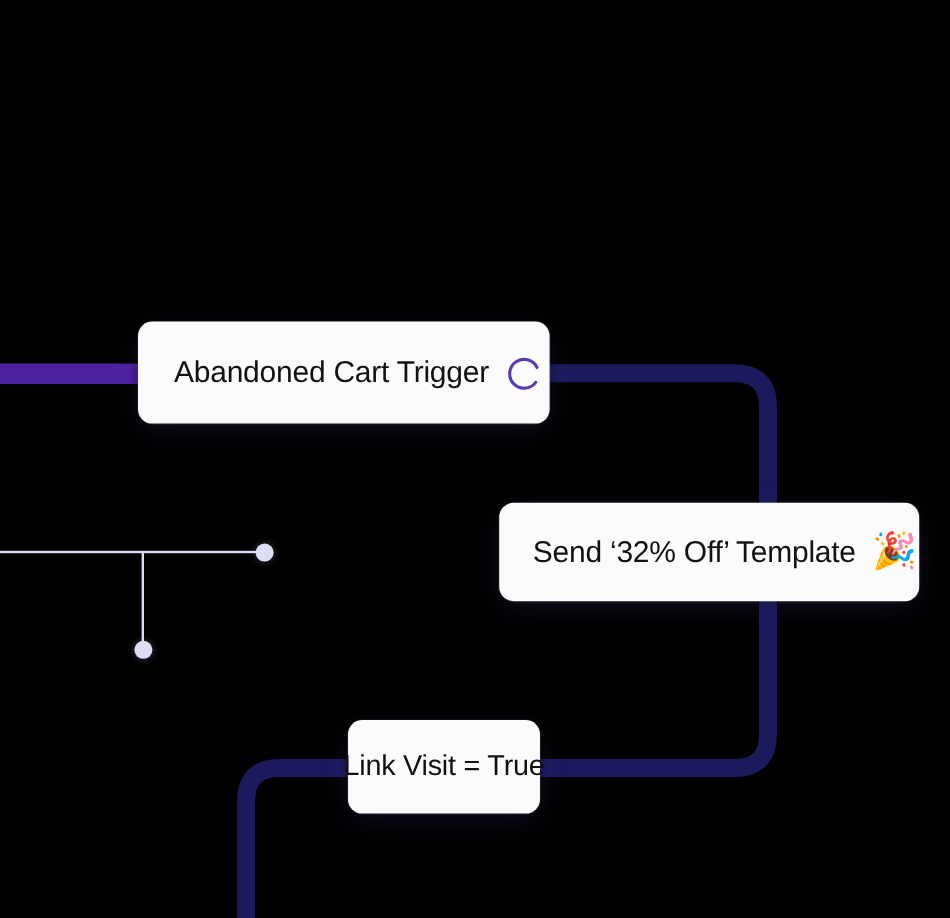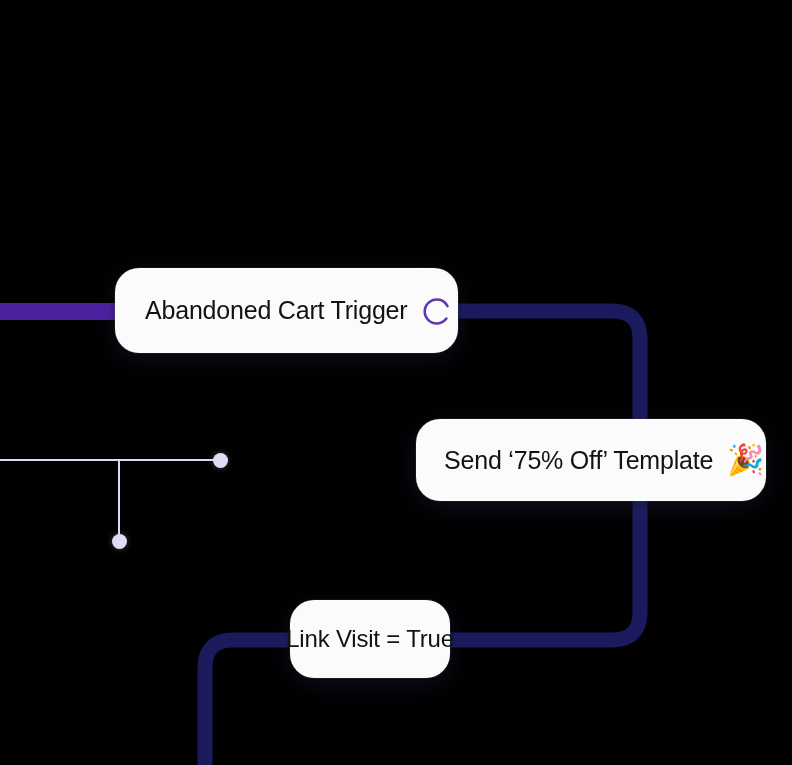--- a/index.html
+++ b/index.html
@@ -57,21 +57,21 @@
   .thin-dot.end-right { left:213px; top:453px; }
   .thin-dot.end-down  { left:112px; top:534px; }
 
   
   .card {
     position:absolute;
     display:flex;
     align-items:center;
     gap:14px;
     background:#FBFBFB;
-    border-radius:24px;
+    border-radius:12px;
     color:#111113;
     white-space:nowrap;
     box-shadow:
       0 0 0 1px rgba(255,255,255,0.06),
       0 6px 26px rgba(120,110,230,0.13),
       0 2px 10px rgba(0,0,0,0.55);
   }
   .card-label {
     font-size:25px;
     letter-spacing:-0.2px;
@@ -124,21 +124,21 @@
       <span class="card-label">Abandoned Cart Trigger</span>
       <span class="card-icon">
         <svg class="spinner-icon" viewBox="0 0 32 32">
           <path d="M 26.5 11.2
                    A 12 12 0 1 0 25.4 23.6" fill="none" stroke="#5B39B0" stroke-width="2.6" stroke-linecap="round"></path>
         </svg>
       </span>
     </div>
 
     <div class="card" id="card-template" style="pointer-events:auto;">
-      <span class="card-label">Send ‘75% Off’ Template</span>
+      <span class="card-label">Send ‘32% Off’ Template</span>
       <span class="card-icon emoji-icon">🎉</span>
     </div>
 
     <div class="card" id="card-link" style="pointer-events:auto;">
       <span class="card-label">Link Visit = True</span>
     </div>
 
   </div>
 
 </div>

